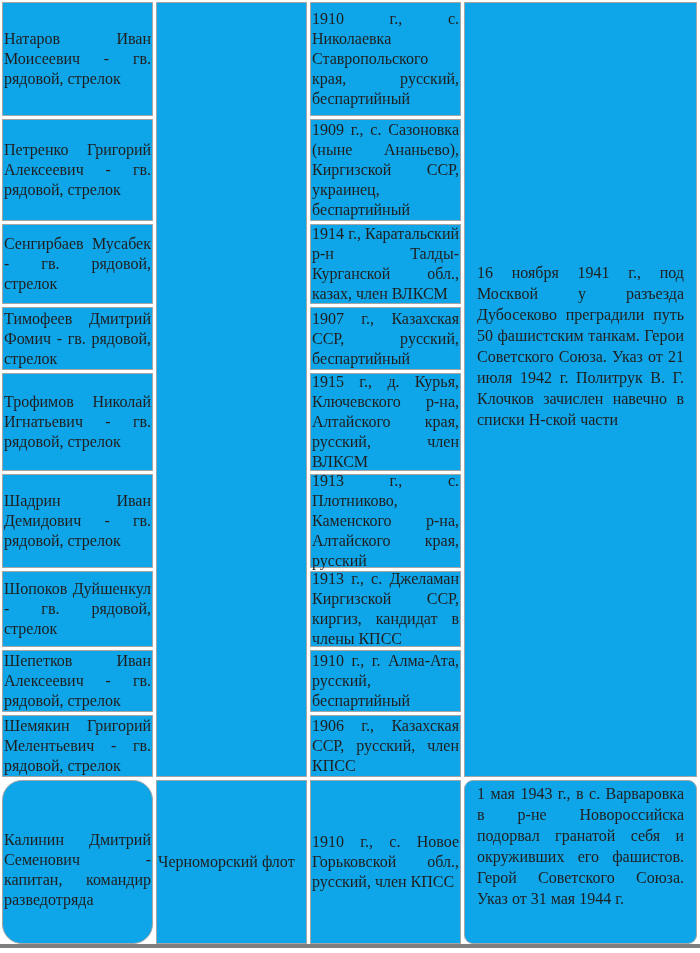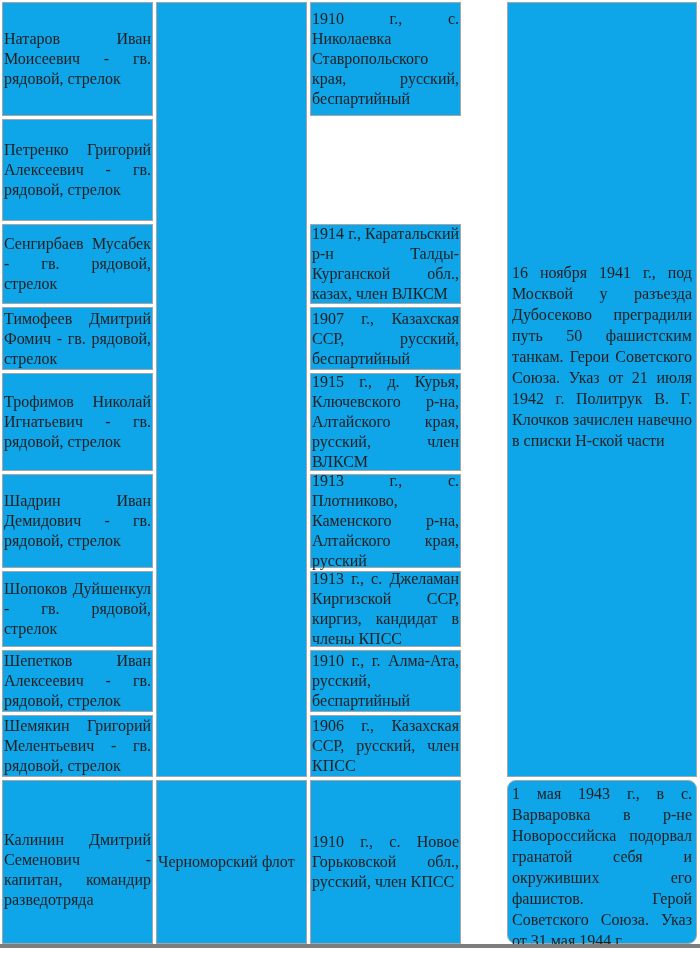--- a/index.html
+++ b/index.html
@@ -29,28 +29,27 @@
     flex-direction: column;
     justify-content: center;
     padding: 0 1px;
     font-size: 16px;
     line-height: 20px;
     text-align: justify;
     overflow: visible;
     hyphens: none;
   }
   .c4 {
-    padding: 0 4px;
+    padding: 0 12px;
     line-height: 21px;
     justify-content: flex-start;
-    margin-left: 43px;
   }
   .c4-merged { padding-top: 259px; }
   .c4-r10   { padding-top: 2px; border-radius: 9px; }
-  .name-r10 { padding-top: 16px; }
+  .name-r10 { padding-top: 16px; border-radius: 20px; }
   .bio-r10  { }
   .fleet-cell { text-align: justify; }
   .bottom-rule {
     position: absolute;
     left: 0; top: 944px;
     width: 700px; height: 4px;
     background: #7e7e7e;
   }
 </style>
 </head>
@@ -64,20 +63,21 @@
   <div class="cell" style="grid-area:3/1">Сенгирбаев Мусабек - гв. рядовой, стрелок</div>
   <div class="cell" style="grid-area:6/1">Шадрин Иван Демидович - гв. рядовой, стрелок</div>
   <div class="cell" style="grid-area:5/1">Трофимов Николай Игнатьевич - гв. рядовой, стрелок</div>
   <div class="cell" style="grid-area:8/1">Шепетков Иван Алексеевич - гв. рядовой, стрелок</div>
   <div class="cell" style="grid-area:7/1">Шопоков Дуйшенкул - гв. рядовой, стрелок</div>
   <div class="cell" style="grid-area:9/1">Шемякин Григорий Мелентьевич - гв. рядовой, стрелок</div>
 
   <div class="cell" style="grid-area:1/2/10/3"></div>
 
   <div class="cell" style="grid-area:1/3">1910 г., с. Николаевка Ставропольского края, русский, беспартийный</div>
+  <div class="cell" style="grid-area:2/3">1909 г., с. Сазоновка (ныне Ананьево), Киргизской ССР, украинец, беспартийный</div>
   <div class="cell" style="grid-area:3/3">1914 г., Каратальский р-н Талды-Курганской обл., казах, член ВЛКСМ</div>
   <div class="cell" style="grid-area:4/3">1907 г., Казахская ССР, русский, беспартийный</div>
   <div class="cell" style="grid-area:5/3">1915 г., д. Курья, Ключевского р-на, Алтайского края, русский, член ВЛКСМ</div>
   <div class="cell" style="grid-area:6/3">1913 г., с. Плотниково, Каменского р-на, Алтайского края, русский</div>
   <div class="cell" style="grid-area:7/3">1913 г., с. Джеламан Киргизской ССР, киргиз, кандидат в члены КПСС</div>
   <div class="cell" style="grid-area:8/3">1910 г., г. Алма-Ата, русский, беспартийный</div>
   <div class="cell" style="grid-area:9/3">1906 г., Казахская ССР, русский, член КПСС</div>
 
   <div class="cell c4 c4-merged" style="grid-area:1/4/10/5">16 ноября 1941 г., под Москвой у разъезда Дубосеково преградили путь 50 фашистским танкам. Герои Советского Союза. Указ от 21 июля 1942 г. Политрук В. Г. Клочков зачислен навечно в списки Н-ской части</div>
 

